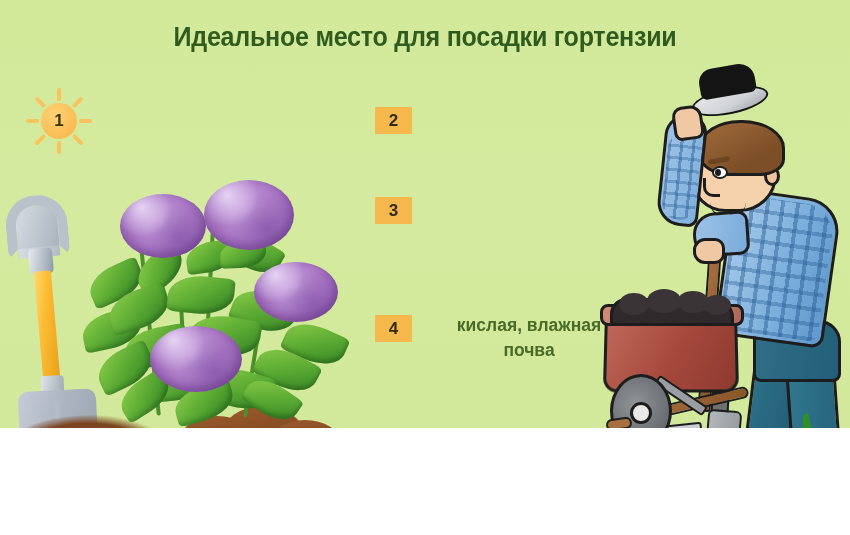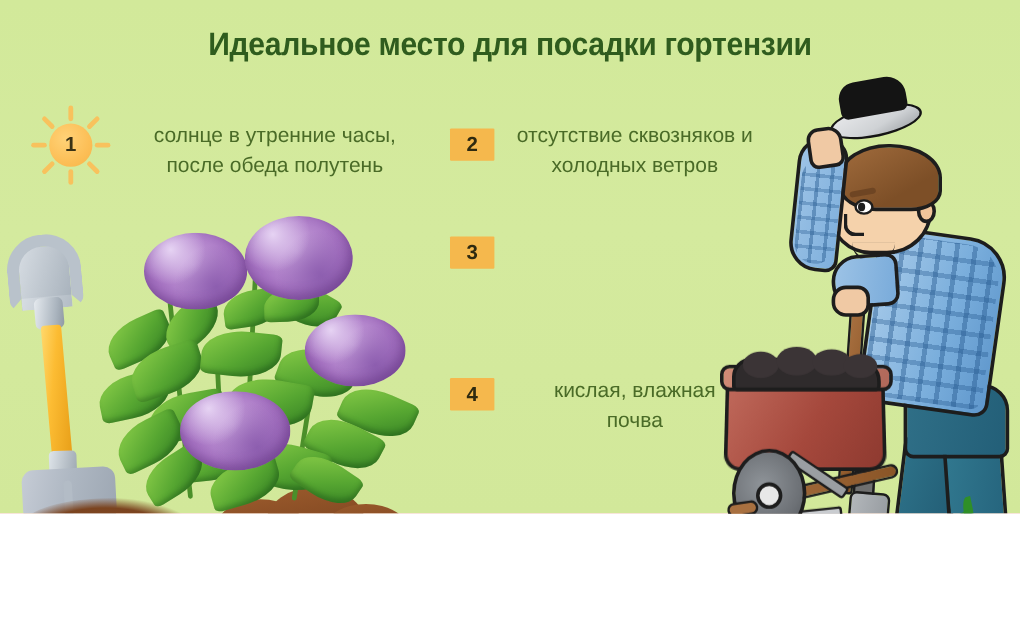--- a/index.html
+++ b/index.html
@@ -500,37 +500,33 @@
     <div class="ray" style="transform:rotate(0deg) translate(22px,0)"></div>
     <div class="ray" style="transform:rotate(45deg) translate(22px,0)"></div>
     <div class="ray" style="transform:rotate(90deg) translate(22px,0)"></div>
     <div class="ray" style="transform:rotate(135deg) translate(22px,0)"></div>
     <div class="ray" style="transform:rotate(180deg) translate(22px,0)"></div>
     <div class="ray" style="transform:rotate(225deg) translate(22px,0)"></div>
     <div class="ray" style="transform:rotate(270deg) translate(22px,0)"></div>
     <div class="ray" style="transform:rotate(315deg) translate(22px,0)"></div>
     <div class="disc">1</div>
   </div>
-  <div class="item-text" style="left:98px; top:100px; width:262px;">солнце в утренние часы,
-после обеда полутень</div>
 
   <div class="badge" style="left:375px; top:107px;">
     <span>2</span>
   </div>
-  <div class="item-text" style="left:404px; top:100px; width:250px;">отсутствие сквозняков и
-холодных ветров</div>
 
   <div class="badge" style="left:375px; top:197px;">
     <span>3</span>
   </div>
 
   <div class="badge" style="left:375px; top:315px;">
     <span>4</span>
   </div>
-  <div class="item-text" style="left:404px; top:313px; width:250px;">кислая, влажная
+  <div class="item-text" style="left:404px; top:313px; width:250px;font-weight:bold;">кислая, влажная
 почва</div>
 
   <div class="shovel">
     <div class="d-handle"></div>
     <div class="collar-top"></div>
     <div class="shaft"></div>
     <div class="collar-bot"></div>
     <div class="blade"></div>
     <div class="blade-rib"></div>
   </div>

